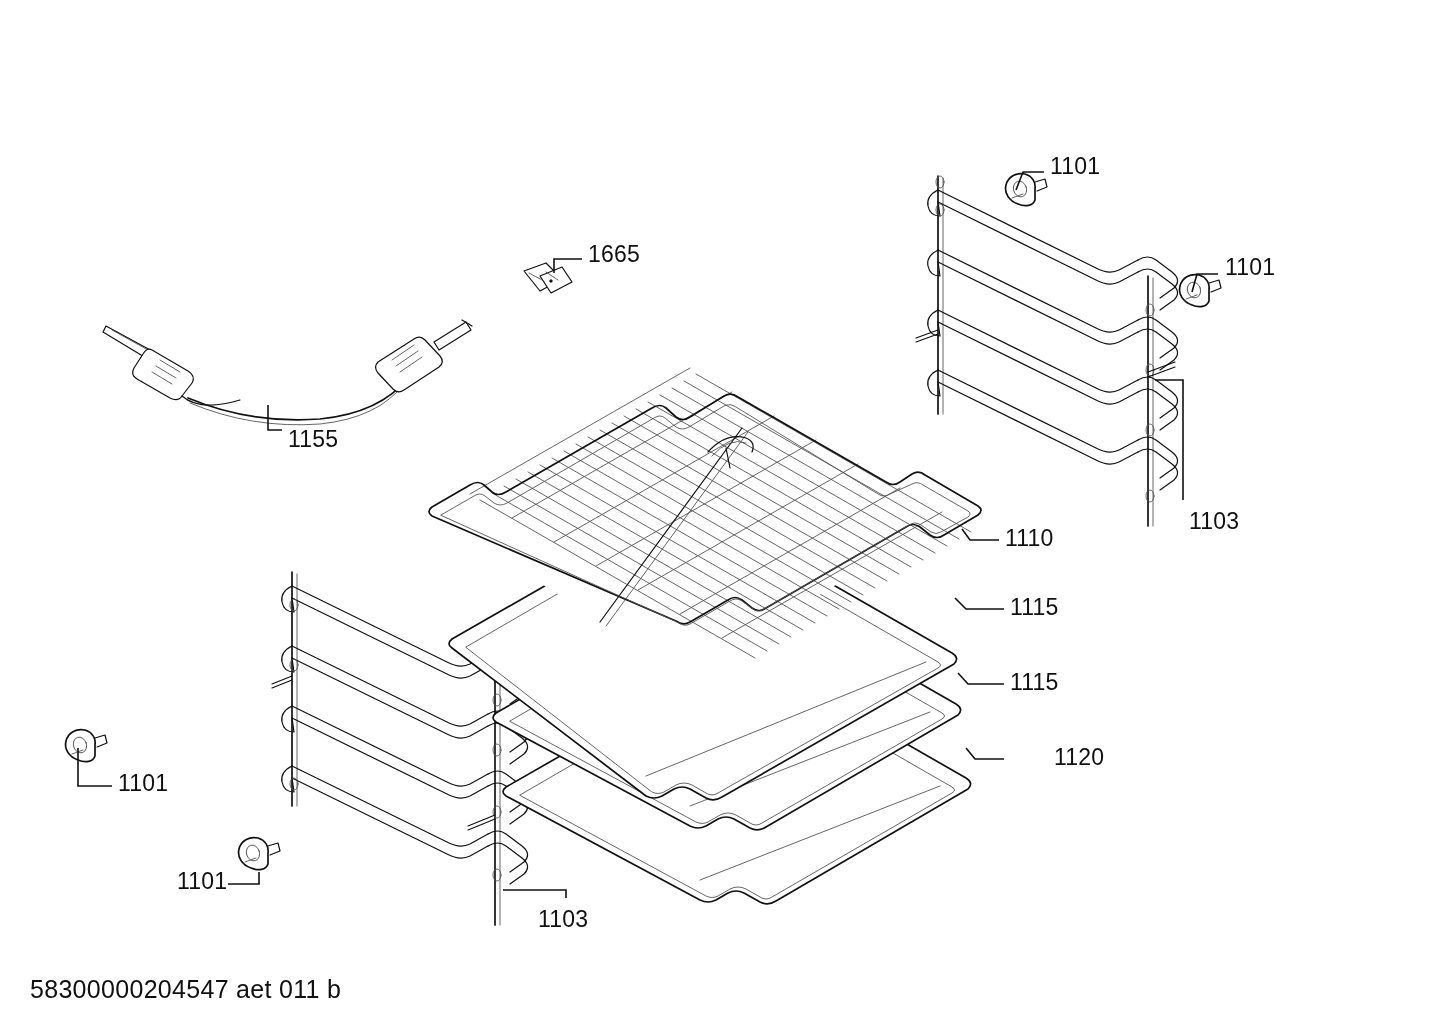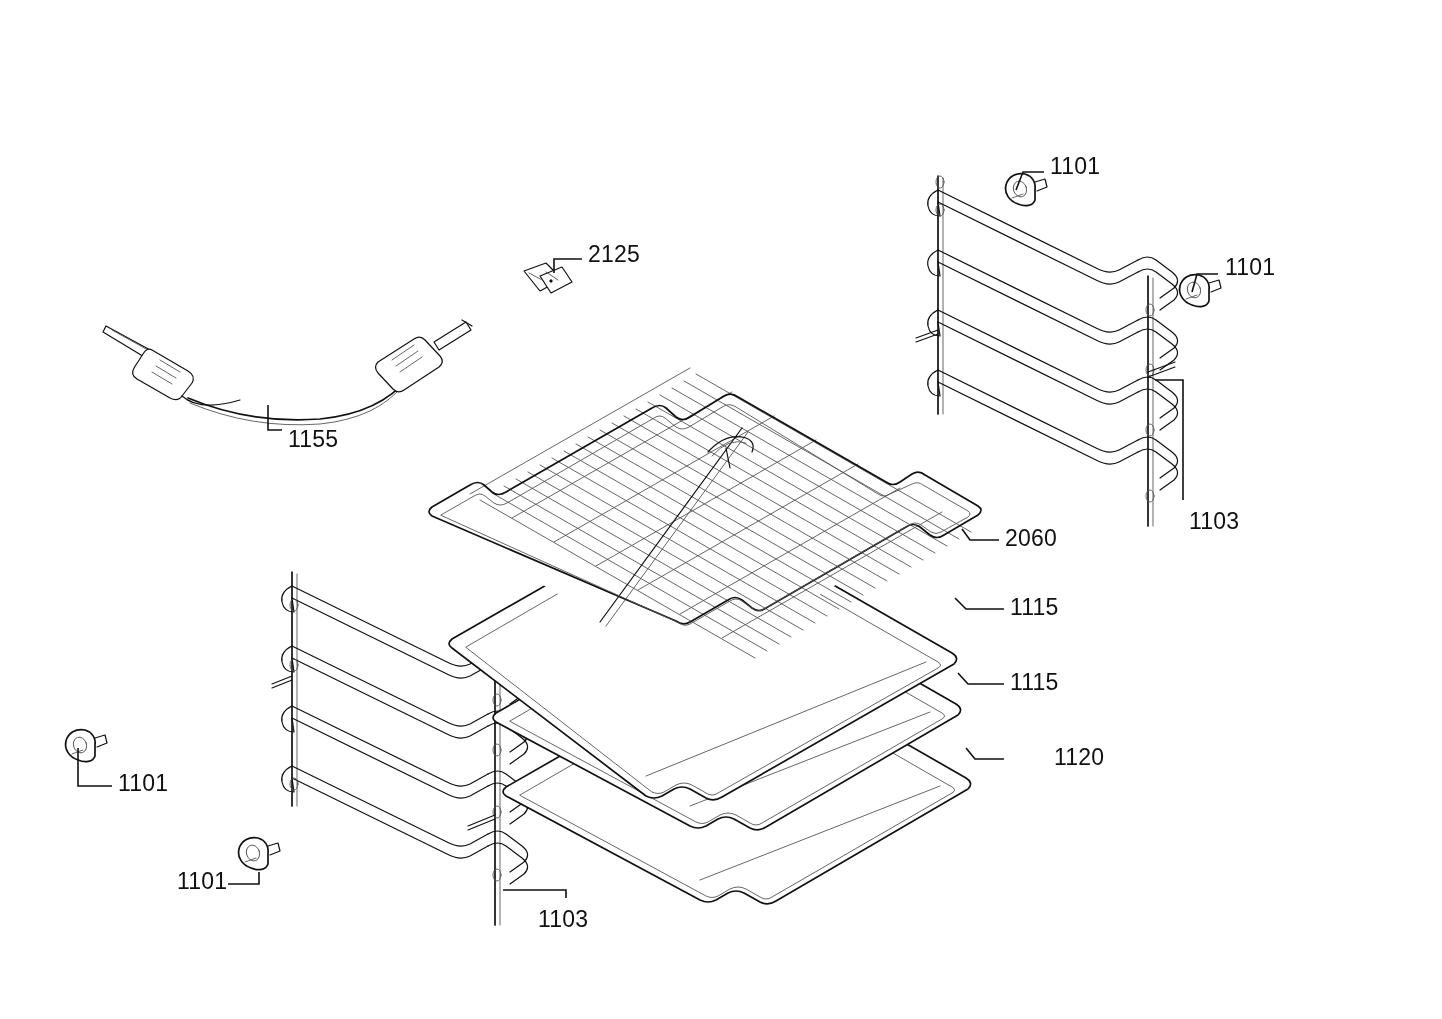--- a/index.html
+++ b/index.html
@@ -350,32 +350,33 @@
     </g>
 
   </svg>
 
   <div class="callout-label" style="left:1050px; top:155px;">1101</div>
 
   <div class="callout-label" style="left:1225px; top:256px;">1101</div>
 
   <div class="callout-label" style="left:1189px; top:510px;">1103</div>
 
-  <div class="callout-label" style="left:588px; top:243px;">2125</div>
+  <div class="callout-label" style="left:588px; top:243px;">1665</div>
 
   <div class="callout-label" style="left:288px; top:413px;margin-top:15px;">1155</div>
 
-  <div class="callout-label" style="left:1005px; top:527px;">2060</div>
+  <div class="callout-label" style="left:1005px; top:527px;">1110</div>
 
   <div class="callout-label" style="left:1010px; top:596px;">1115</div>
 
   <div class="callout-label" style="left:1010px; top:671px;">1115</div>
 
   <div class="callout-label" style="left:1010px; top:746px;margin-left:44px;">1120</div>
 
   <div class="callout-label" style="left:118px; top:772px;">1101</div>
 
   <div class="callout-label" style="left:177px; top:870px;">1101</div>
 
   <div class="callout-label" style="left:538px; top:908px;">1103</div>
 
+  <div class="footer-code">58300000204547 aet 011 b</div>
 
 </div>
 
 </body></html>

